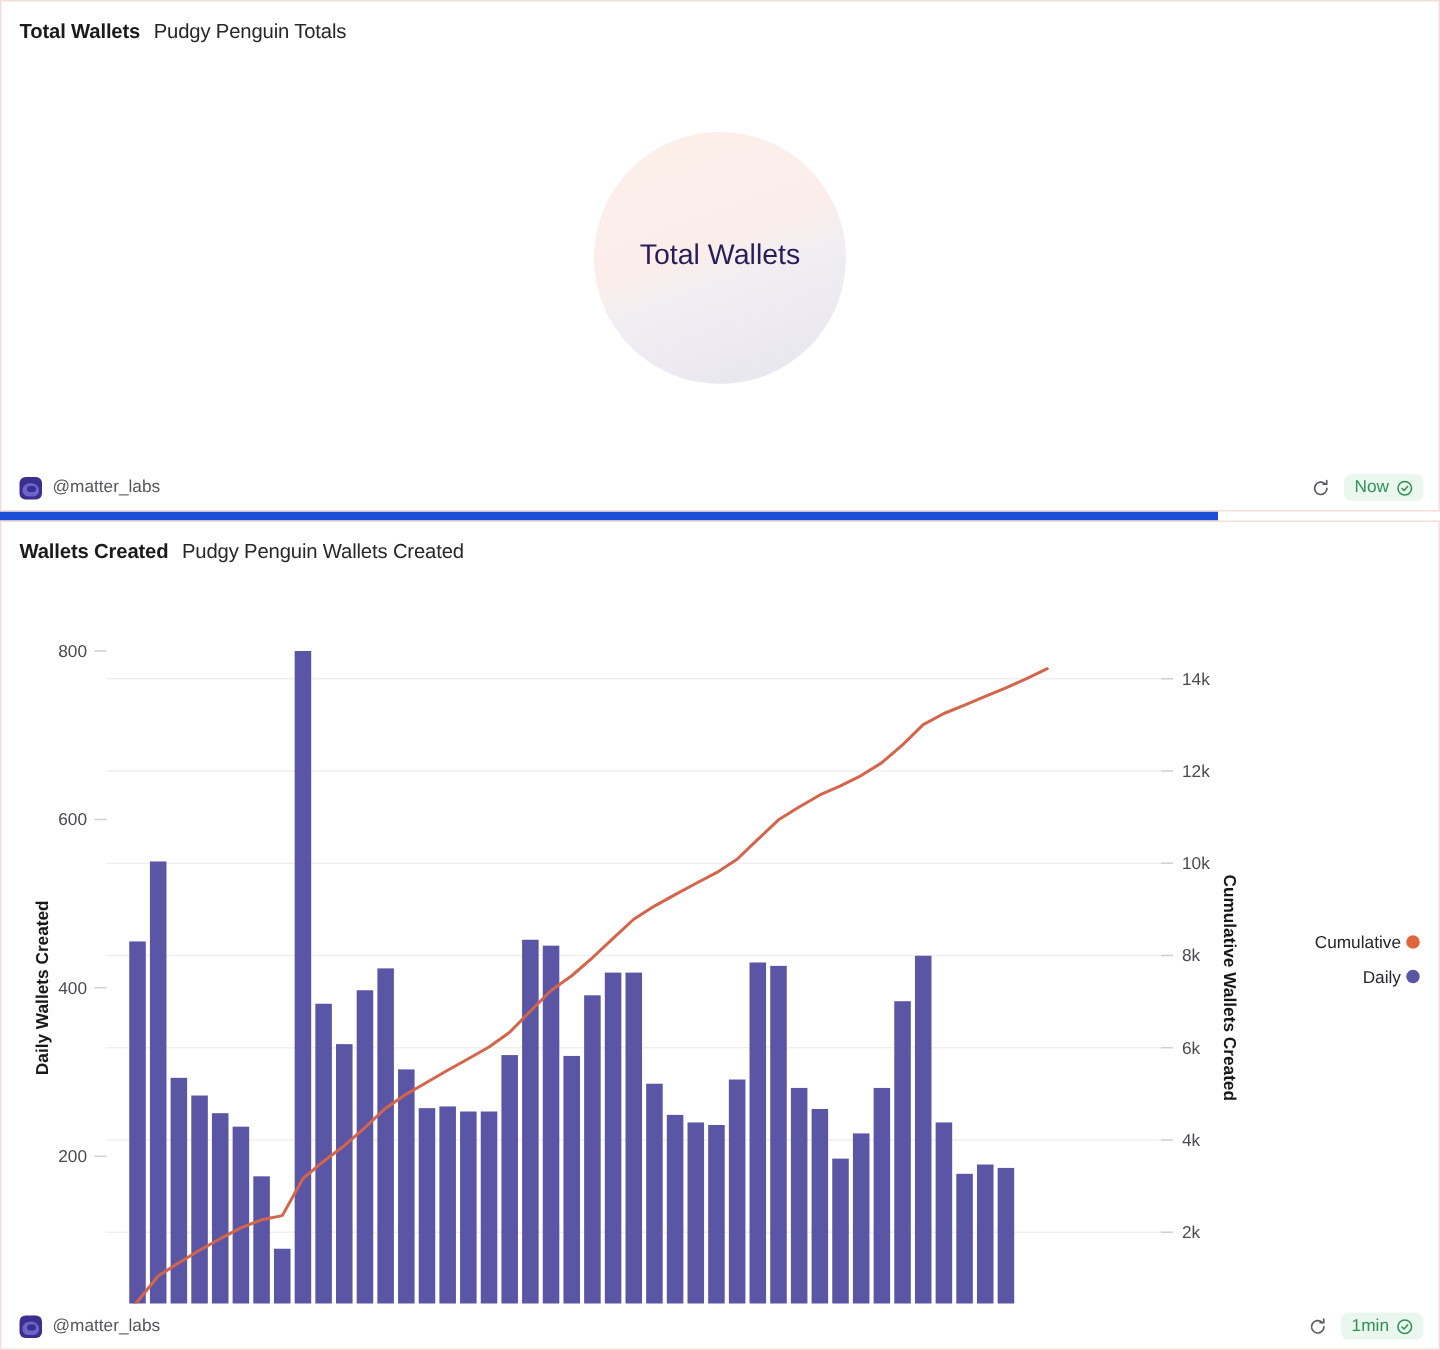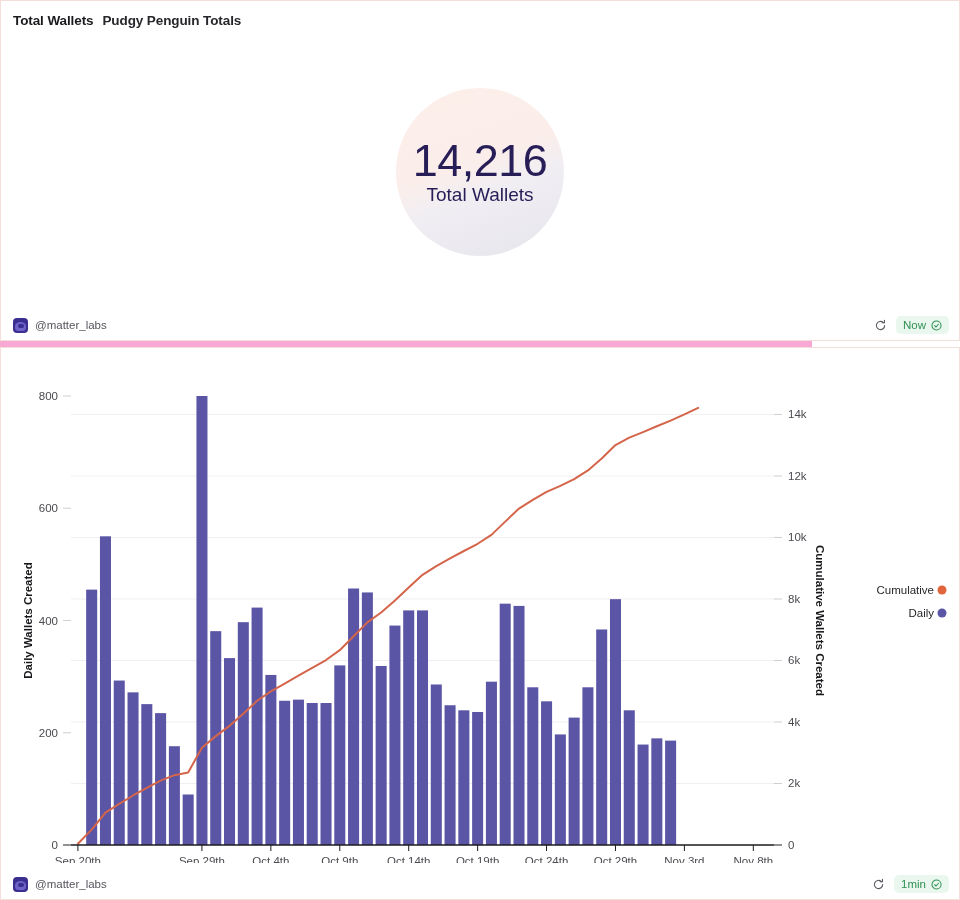--- a/index.html
+++ b/index.html
@@ -4,21 +4,21 @@
 <title>Dune Dashboard — Pudgy Penguin Totals</title>
 <style>
   * { box-sizing: border-box; }
   html, body {
     margin: 0; padding: 0;
     width: 960px; height: 900px;
     background: #ffffff;
     font-family: "Liberation Sans", sans-serif;
     overflow: hidden;
   }
-  .page { width: 812px; height: 900px; position: relative; background:#f9a8d4; }
+  .page { width: 812px; height: 900px; position: relative; background:#1d4ed8; }
 
   
   .panel {
     position: absolute;
     left: 0; width: 960px;
     background: #fff;
     border: 1px solid #f3ded9;
     display: flex; flex-direction: column;
   }
   #panel-total  { top: 0px;   height: 341px; }
@@ -29,21 +29,21 @@
     display: flex; align-items: center;
     padding: 0 12px;
     gap: 9px;
     flex: 0 0 auto;
   }
   .panel-title {
     font-size: 13.5px; font-weight: bold; color: #1b1b1f;
     letter-spacing: -0.1px;
   }
   .panel-subtitle {
-    font-size: 13.5px; font-weight: 700; color: #26262b;
+    font-size: 13.5px; font-weight: 400; color: #26262b;
     letter-spacing: -0.1px;
   }
 
   .panel-body { flex: 1 1 auto; position: relative; overflow: hidden; }
 
   .panel-footer {
     height: 30px; flex: 0 0 auto;
     display: flex; align-items: center; justify-content: space-between;
     padding: 0 10px 0 12px;
   }
@@ -110,21 +110,20 @@
 
   <section class="panel" id="panel-total">
     <div class="panel-header">
       <span class="panel-title">Total Wallets</span>
       <span class="panel-subtitle">Pudgy Penguin Totals</span>
     </div>
 
     <div class="panel-body">
       <div class="counter-wrap">
         <div class="counter-circle">
-          <div class="counter-value">14,216</div>
           <div class="counter-label">Total Wallets</div>
         </div>
       </div>
     </div>
 
     <div class="panel-footer">
       <div class="author">
         <span class="author-avatar"></span>
         <span class="author-handle">@matter_labs</span>
       </div>
@@ -140,20 +139,24 @@
           <svg viewBox="0 0 16 16" fill="none" stroke="#2f9154" stroke-width="1.5" stroke-linecap="round" stroke-linejoin="round">
             <circle cx="8" cy="8" r="6.6"></circle>
               <path d="M5.3 8.2l2 2 3.5-4"></path>
           </svg>
         </span>
       </div>
     </div>
   </section>
 
   <section class="panel" id="panel-chart">
+    <div class="panel-header">
+      <span class="panel-title">Wallets Created</span>
+      <span class="panel-subtitle">Pudgy Penguin Wallets Created</span>
+    </div>
 
     <div class="panel-body">
 
       <div class="chart-area">
         <svg class="chart-svg" id="chart-svg" width="960" height="515" viewBox="0 0 960 515">
             <g>
               <line x1="70" x2="773" y1="435.4931506849315" y2="435.4931506849315" stroke="#f0eef2" stroke-width="1"></line>
               <line x1="70" x2="773" y1="373.986301369863" y2="373.986301369863" stroke="#f0eef2" stroke-width="1"></line>
               <line x1="70" x2="773" y1="312.47945205479454" y2="312.47945205479454" stroke="#f0eef2" stroke-width="1"></line>
               <line x1="70" x2="773" y1="250.97260273972603" y2="250.97260273972603" stroke="#f0eef2" stroke-width="1"></line>

